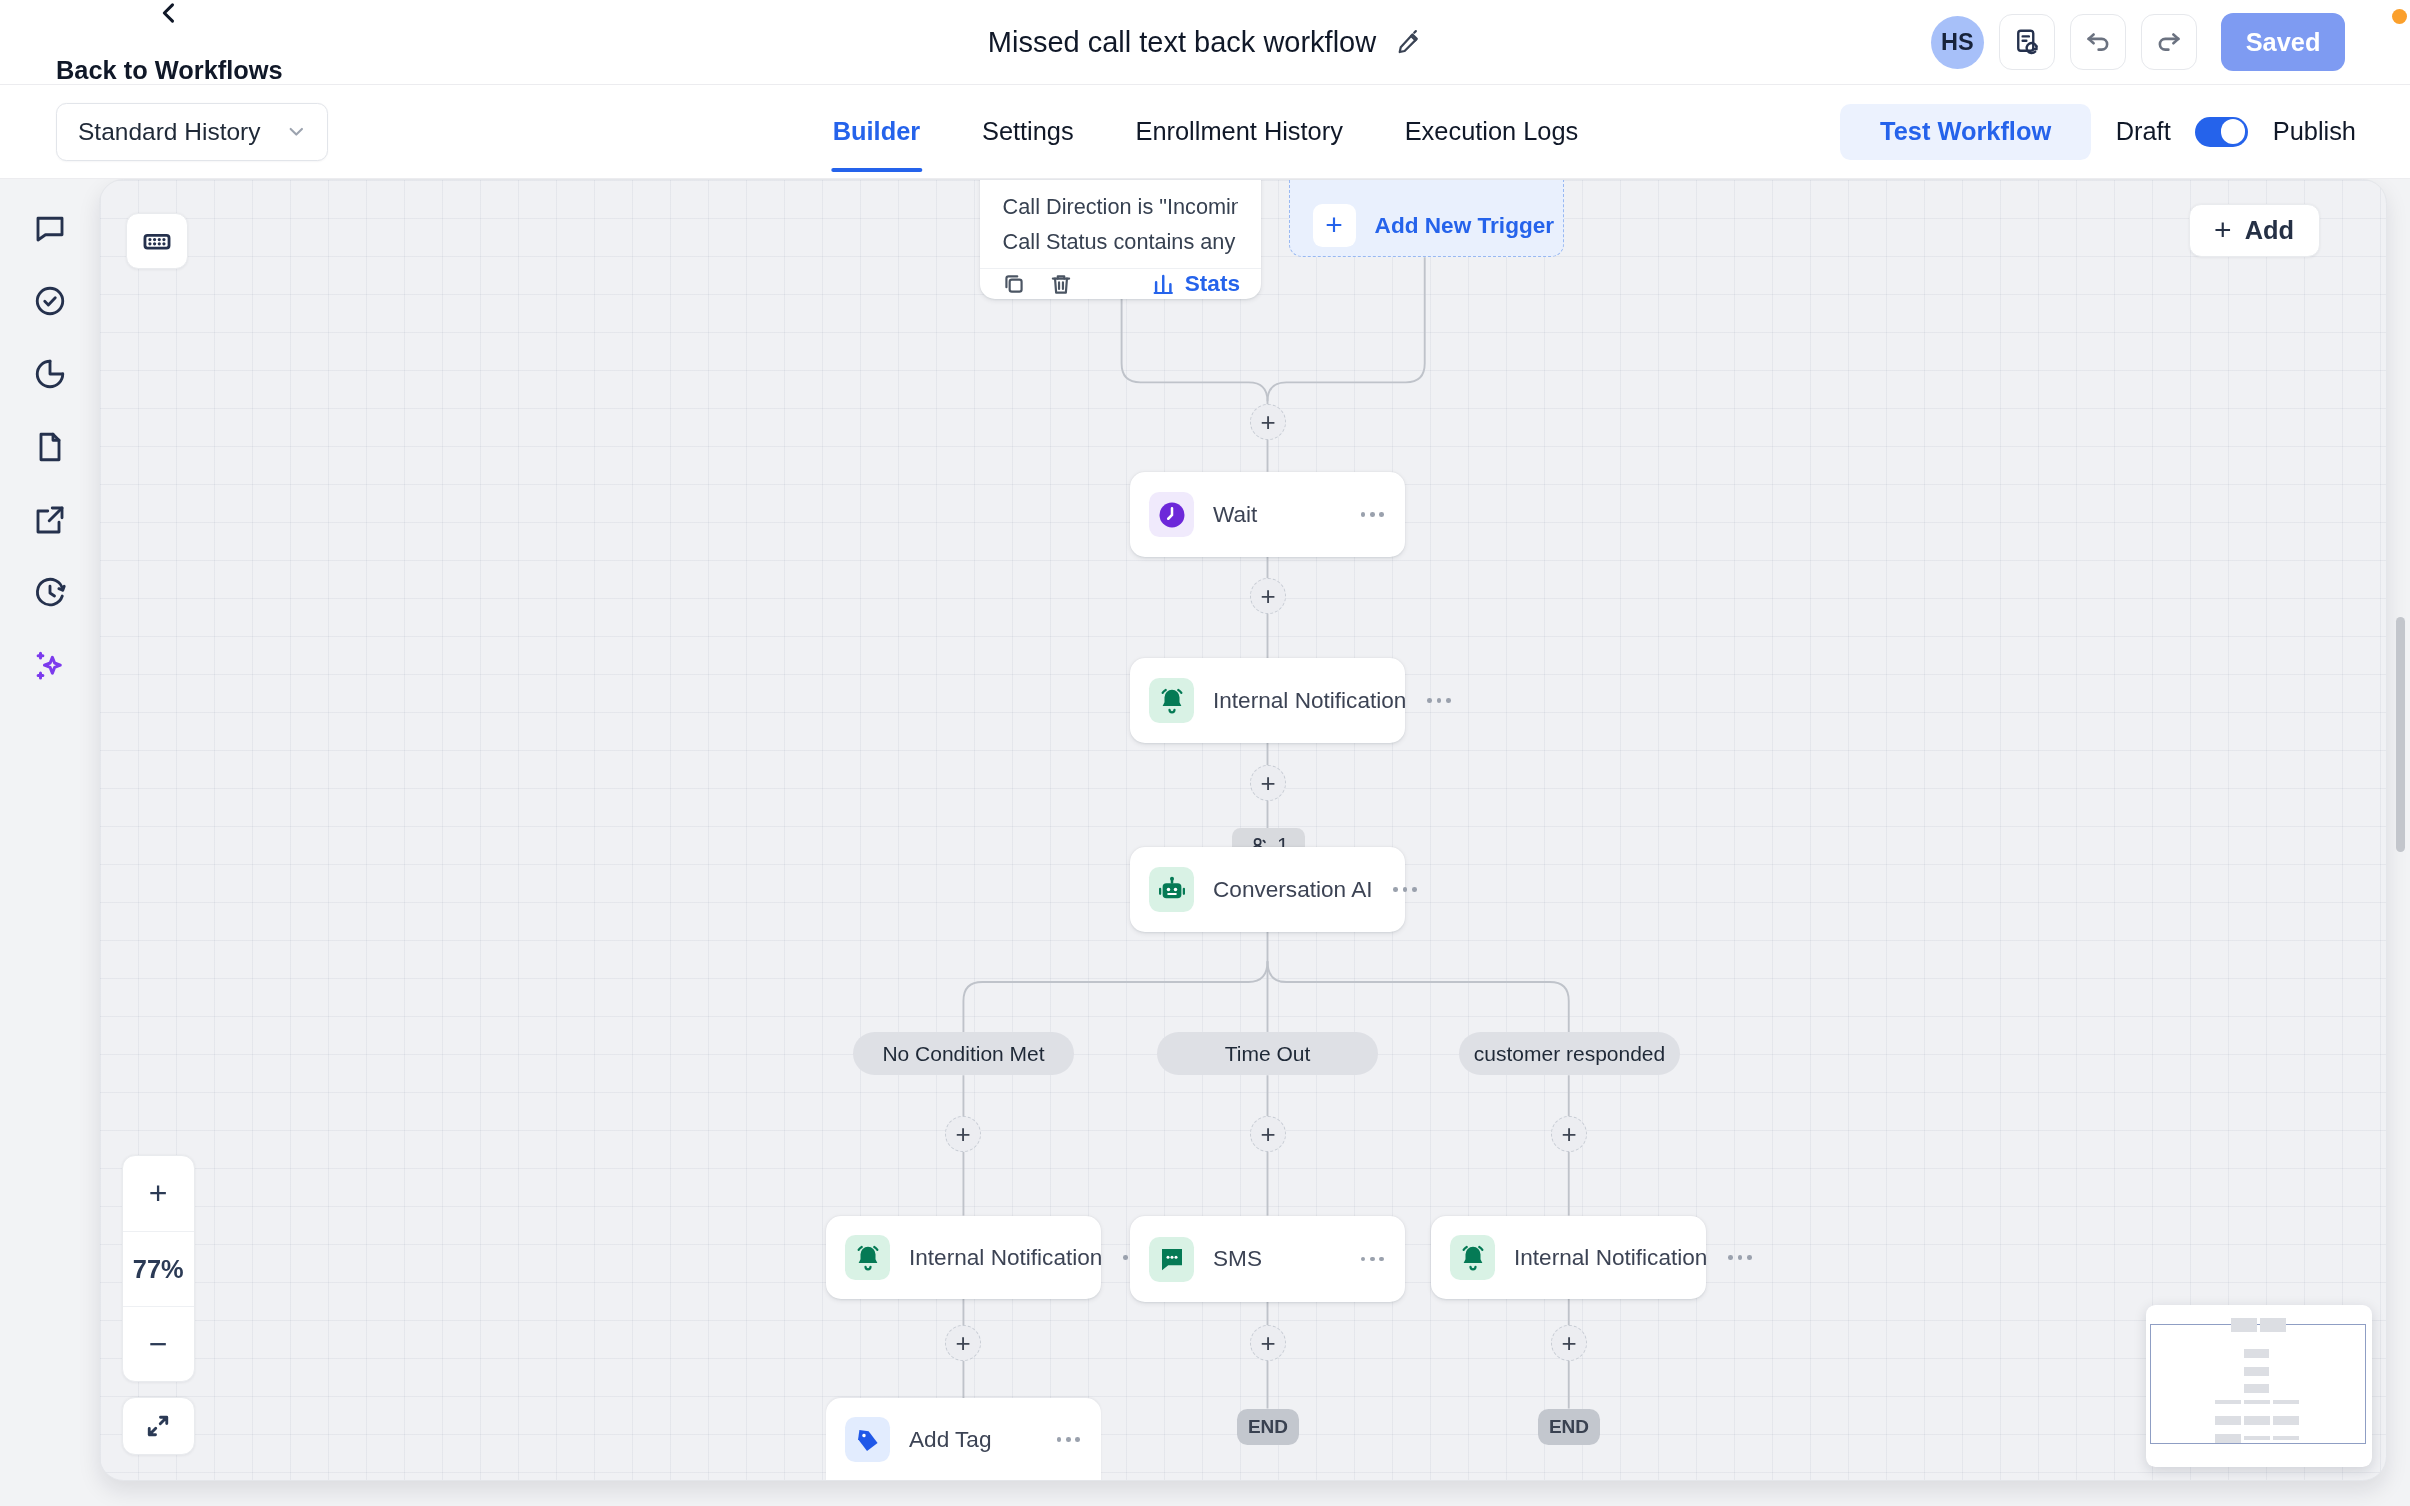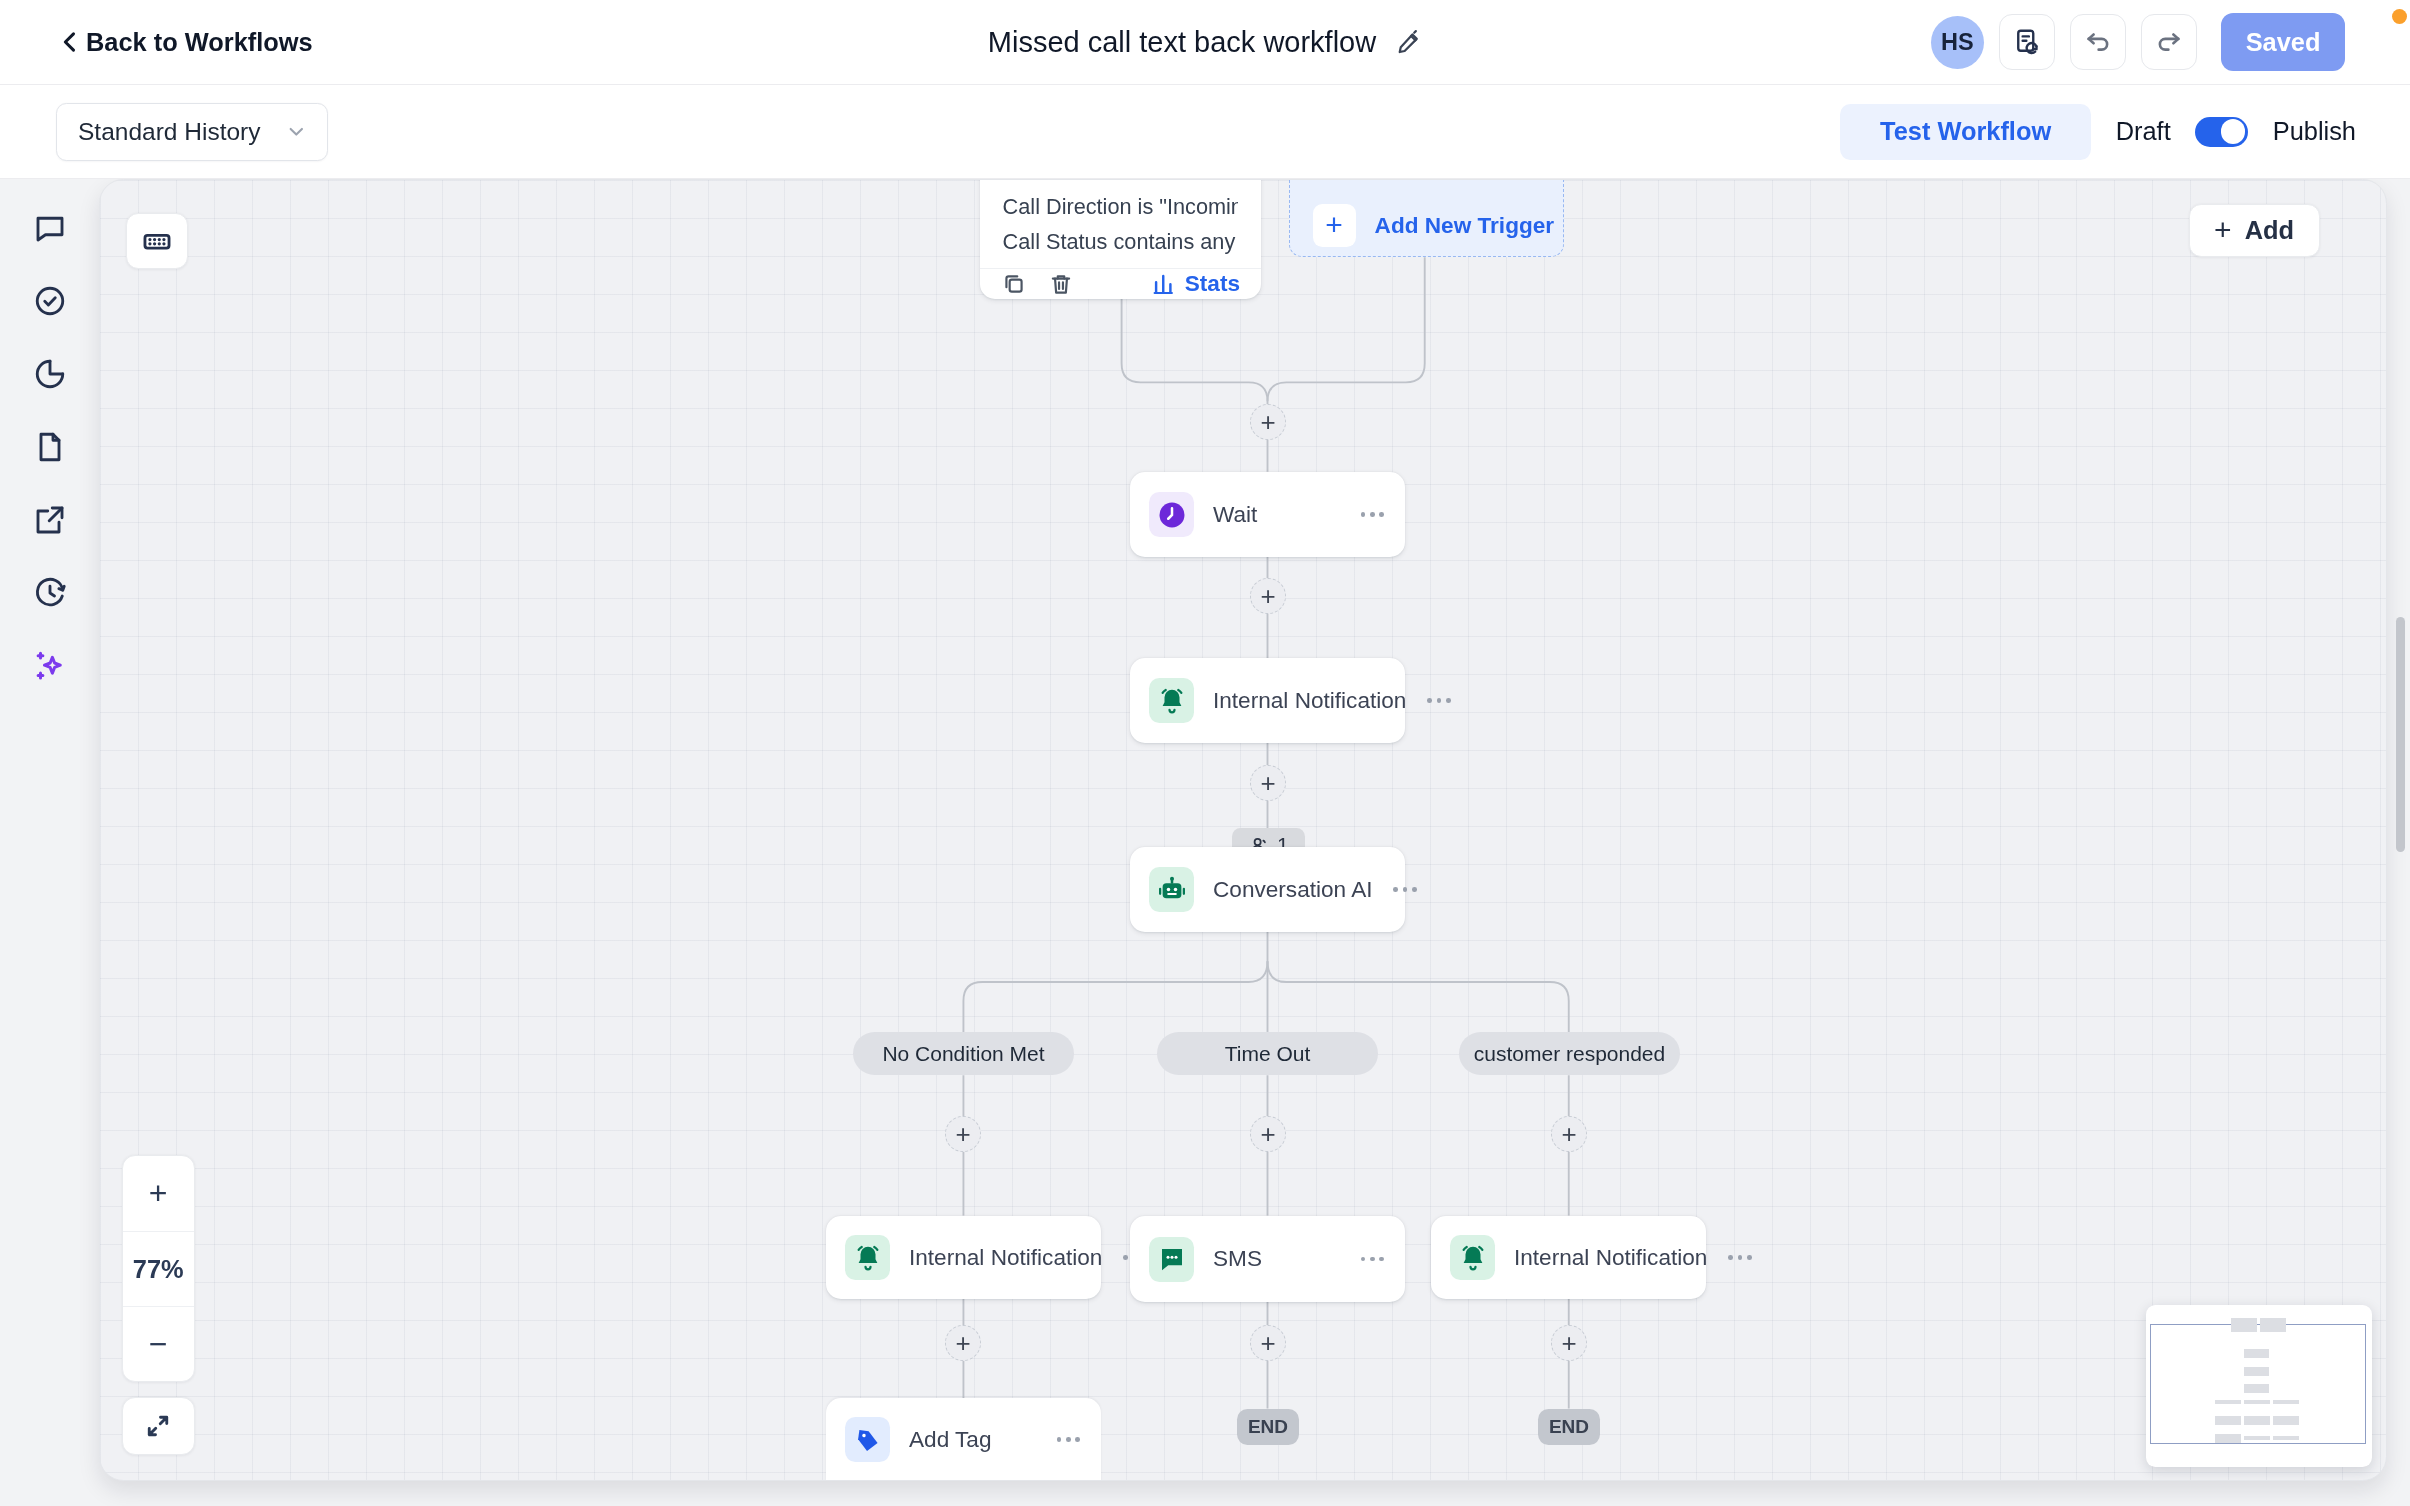--- a/index.html
+++ b/index.html
@@ -9,21 +9,21 @@
     background:#f2f3f5;
     color:#111827;
     position:relative;
   }
   
   .header {
     position:absolute; top:0; left:0; right:0; height:85px;
     background:#ffffff; border-bottom:0.9px solid #ececef;
     display:flex; align-items:center; z-index:20;
   }
-  .hdr-back { display:flex; align-items:center; gap:2px; margin-left:56px; cursor:pointer; }
+  .hdr-back { display:flex; align-items:center; gap:29px; margin-left:56px; cursor:pointer;flex-direction:column; }
   .hdr-back span { font-size:25.4px; font-weight:700; color:#101828; }
   .hdr-center { position:absolute; left:50%; transform:translateX(-50%); display:flex; align-items:center; gap:19px; }
   .hdr-title { font-size:29px; font-weight:500; color:#101828; }
   .hdr-right { margin-left:auto; display:flex; align-items:center; gap:15px; margin-right:66px; }
   .avatar {
     width:53px; height:53px; border-radius:50%; background:#a7c0f9;
     display:flex; align-items:center; justify-content:center;
     font-size:23.5px; font-weight:600; color:#17233b;
   }
   .icon-btn {
@@ -258,20 +258,26 @@
 </div>
 
 <div class="toolbar">
   <div class="builder-select">
     <span>Standard History</span>
     <span>
       <svg width="22.6" height="22.6" viewBox="0 0 24 24" fill="none" stroke="#9ca3af" stroke-width="2.2" stroke-linecap="round" stroke-linejoin="round">
           <path d="M6 9.5l6 6 6-6"></path>
         </svg>
     </span>
+  </div>
+  <div class="tabs">
+    <div class="tab active">Builder</div>
+    <div class="tab">Settings</div>
+    <div class="tab">Enrollment History</div>
+    <div class="tab">Execution Logs</div>
   </div>
   <div class="toolbar-right">
     <button class="btn-test">Test Workflow</button>
     <span class="pub-label">Draft</span>
     <div class="toggle">
         <div class="knob"></div>
       </div>
     <span class="pub-label">Publish</span>
   </div>
 </div>

